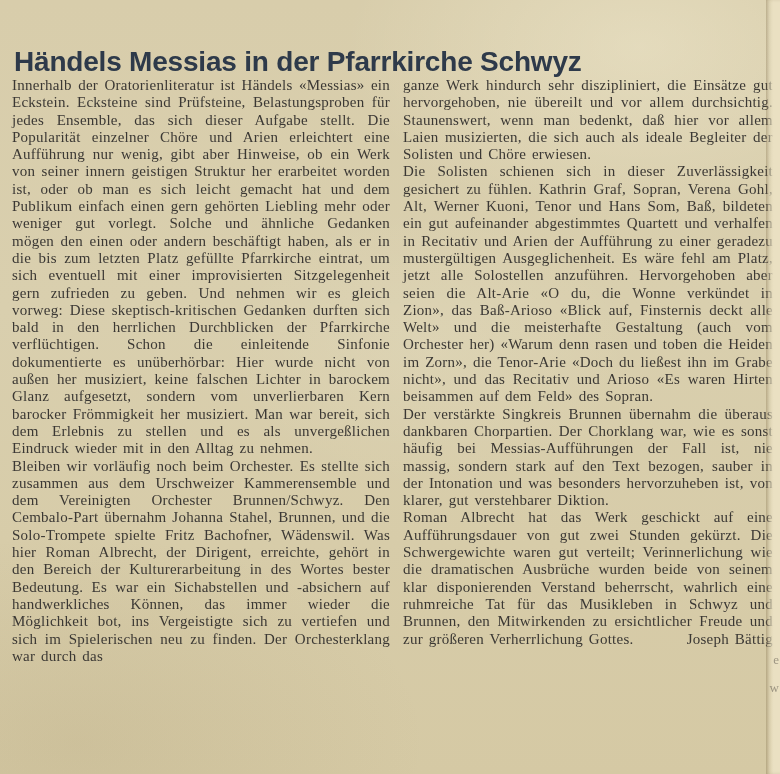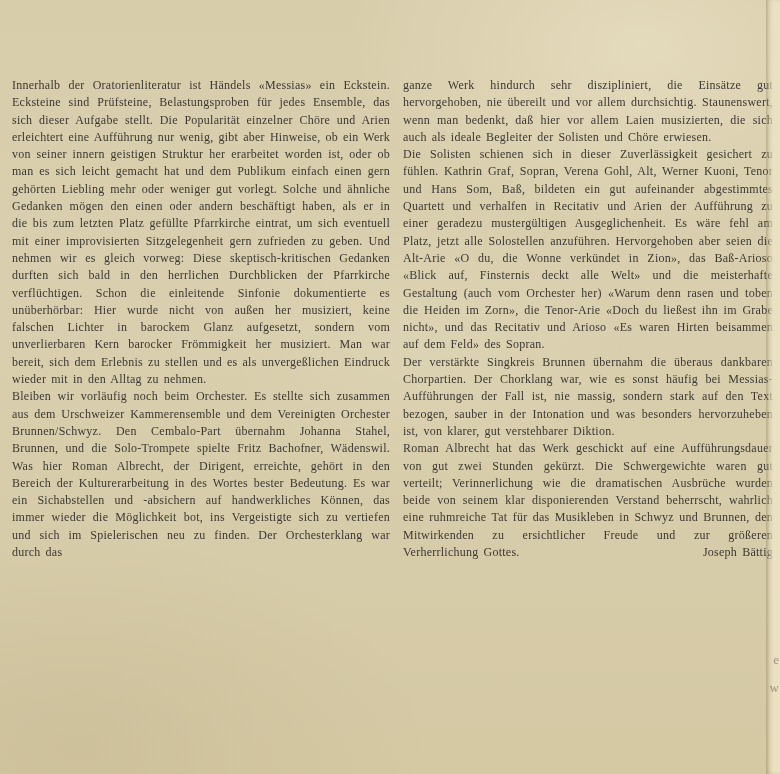--- a/index.html
+++ b/index.html
@@ -44,38 +44,39 @@
     font-size: 28px;
     letter-spacing: -0.2px;
     color: var(--headline_ink, #2e3a4a);
     white-space: nowrap;
   }
 
   .col {
     position: absolute;
     top: 77px;
     text-align: justify;
-    font-size: 12px;
+    font-size: 15px;
     line-height: 17.3px;
     letter-spacing: 0.25px;
     word-spacing: 1.8px;
     color: var(--ink, #3b3834);
   }
   .col-left  { left: 12px;  width: 378px; }
   .col-right { left: 403px; width: 370px; }
   .col p { margin: 0; padding: 0; }
   .col p + p { margin-top: 0; }
 
   .sig { float: right; padding-left: 12px; }
 </style>
 </head>
 <body>
 
 <div class="paper">
 
+  <h1 class="headline">Händels Messias in der Pfarrkirche Schwyz</h1>
 
   <div class="col col-left">
       <p>Innerhalb der Oratorienliteratur ist Händels «Messias» ein Eckstein. Ecksteine sind Prüfsteine, Belastungsproben für jedes Ensemble, das sich dieser Aufgabe stellt. Die Popularität einzelner Chöre und Arien erleichtert eine Aufführung nur wenig, gibt aber Hinweise, ob ein Werk von seiner innern geistigen Struktur her erarbeitet worden ist, oder ob man es sich leicht gemacht hat und dem Publikum einfach einen gern gehörten Liebling mehr oder weniger gut vorlegt. Solche und ähnliche Gedanken mögen den einen oder andern beschäftigt haben, als er in die bis zum letzten Platz gefüllte Pfarrkirche eintrat, um sich eventuell mit einer improvisierten Sitzgelegenheit gern zufrieden zu geben. Und nehmen wir es gleich vorweg: Diese skeptisch-kritischen Gedanken durften sich bald in den herrlichen Durchblicken der Pfarrkirche verflüchtigen. Schon die einleitende Sinfonie dokumentierte es unüberhörbar: Hier wurde nicht von außen her musiziert, keine falschen Lichter in barockem Glanz aufgesetzt, sondern vom unverlierbaren Kern barocker Frömmigkeit her musiziert. Man war bereit, sich dem Erlebnis zu stellen und es als unvergeßlichen Eindruck wieder mit in den Alltag zu nehmen.</p>
       <p>Bleiben wir vorläufig noch beim Orchester. Es stellte sich zusammen aus dem Urschweizer Kammerensemble und dem Vereinigten Orchester Brunnen/Schwyz. Den Cembalo-Part übernahm Johanna Stahel, Brunnen, und die Solo-Trompete spielte Fritz Bachofner, Wädenswil. Was hier Roman Albrecht, der Dirigent, erreichte, gehört in den Bereich der Kulturerarbeitung in des Wortes bester Bedeutung. Es war ein Sichabstellen und -absichern auf handwerkliches Können, das immer wieder die Möglichkeit bot, ins Vergeistigte sich zu vertiefen und sich im Spielerischen neu zu finden. Der Orchesterklang war durch das</p>
     </div>
 
   <div class="col col-right">
       <p>ganze Werk hindurch sehr diszipliniert, die Einsätze gut hervorgehoben, nie übereilt und vor allem durchsichtig. Staunenswert, wenn man bedenkt, daß hier vor allem Laien musizierten, die sich auch als ideale Begleiter der Solisten und Chöre erwiesen.</p>
       <p>Die Solisten schienen sich in dieser Zuverlässigkeit gesichert zu fühlen. Kathrin Graf, Sopran, Verena Gohl, Alt, Werner Kuoni, Tenor und Hans Som, Baß, bildeten ein gut aufeinander abgestimmtes Quartett und verhalfen in Recitativ und Arien der Aufführung zu einer geradezu mustergültigen Ausgeglichenheit. Es wäre fehl am Platz, jetzt alle Solostellen anzuführen. Hervorgehoben aber seien die Alt-Arie «O du, die Wonne verkündet in Zion», das Baß-Arioso «Blick auf, Finsternis deckt alle Welt» und die meisterhafte Gestaltung (auch vom Orchester her) «Warum denn rasen und toben die Heiden im Zorn», die Tenor-Arie «Doch du ließest ihn im Grabe nicht», und das Recitativ und Arioso «Es waren Hirten beisammen auf dem Feld» des Sopran.</p>
       <p>Der verstärkte Singkreis Brunnen übernahm die überaus dankbaren Chorpartien. Der Chorklang war, wie es sonst häufig bei Messias-Aufführungen der Fall ist, nie massig, sondern stark auf den Text bezogen, sauber in der Intonation und was besonders hervorzuheben ist, von klarer, gut verstehbarer Diktion.</p>

